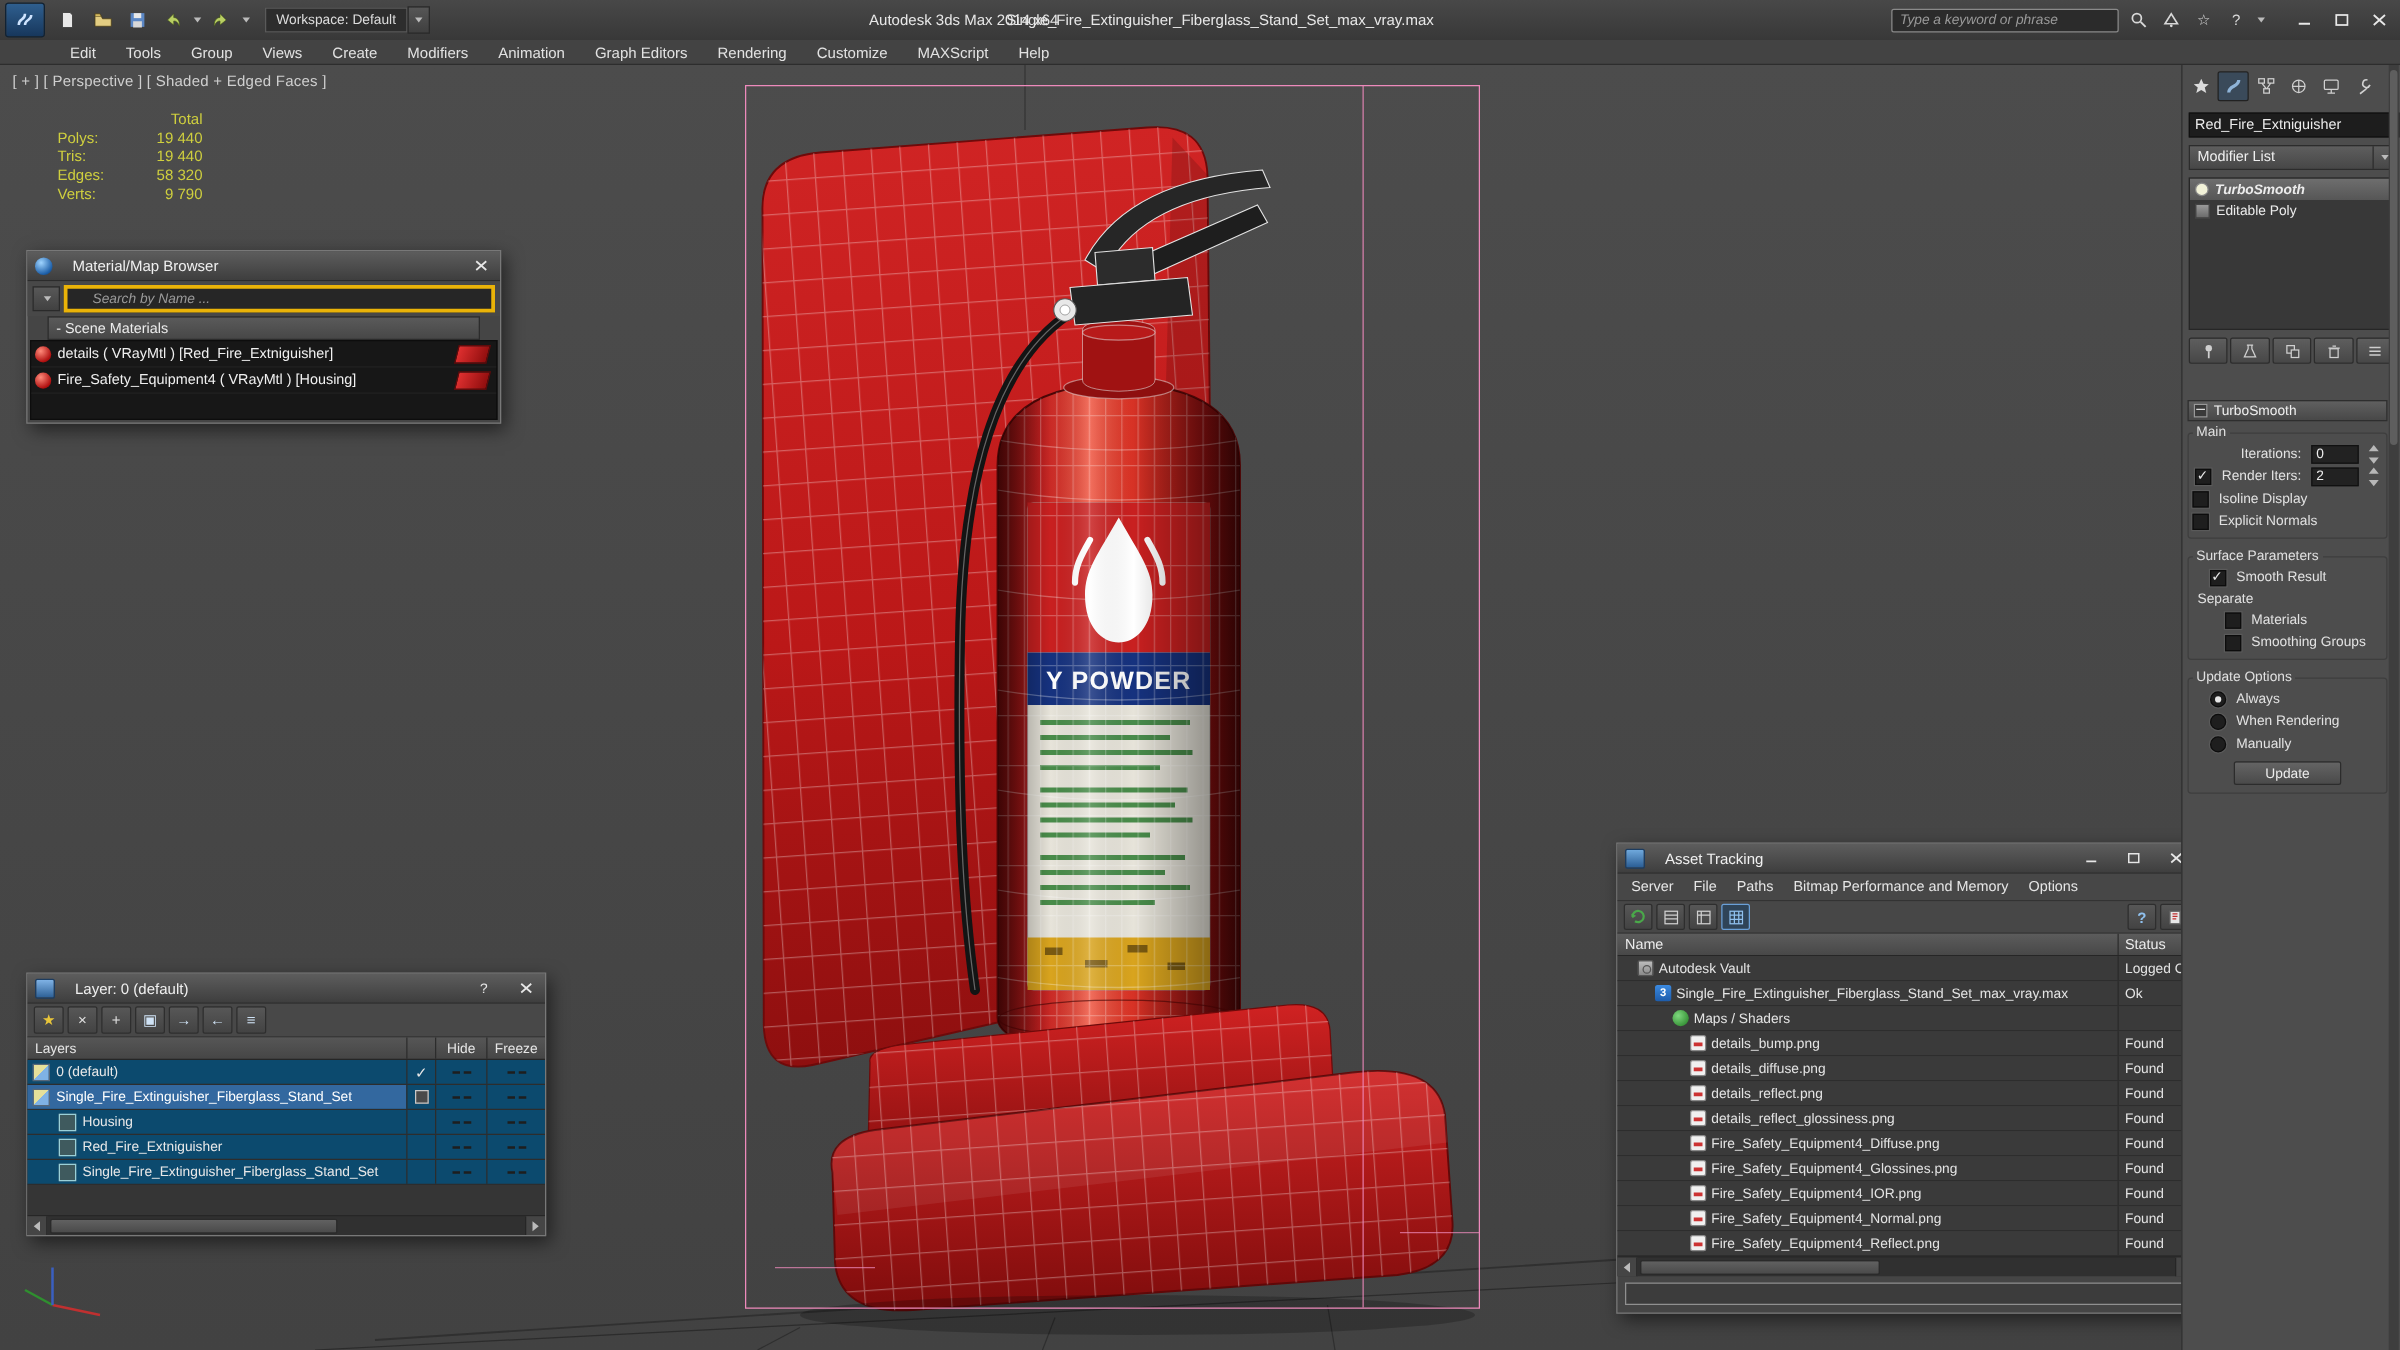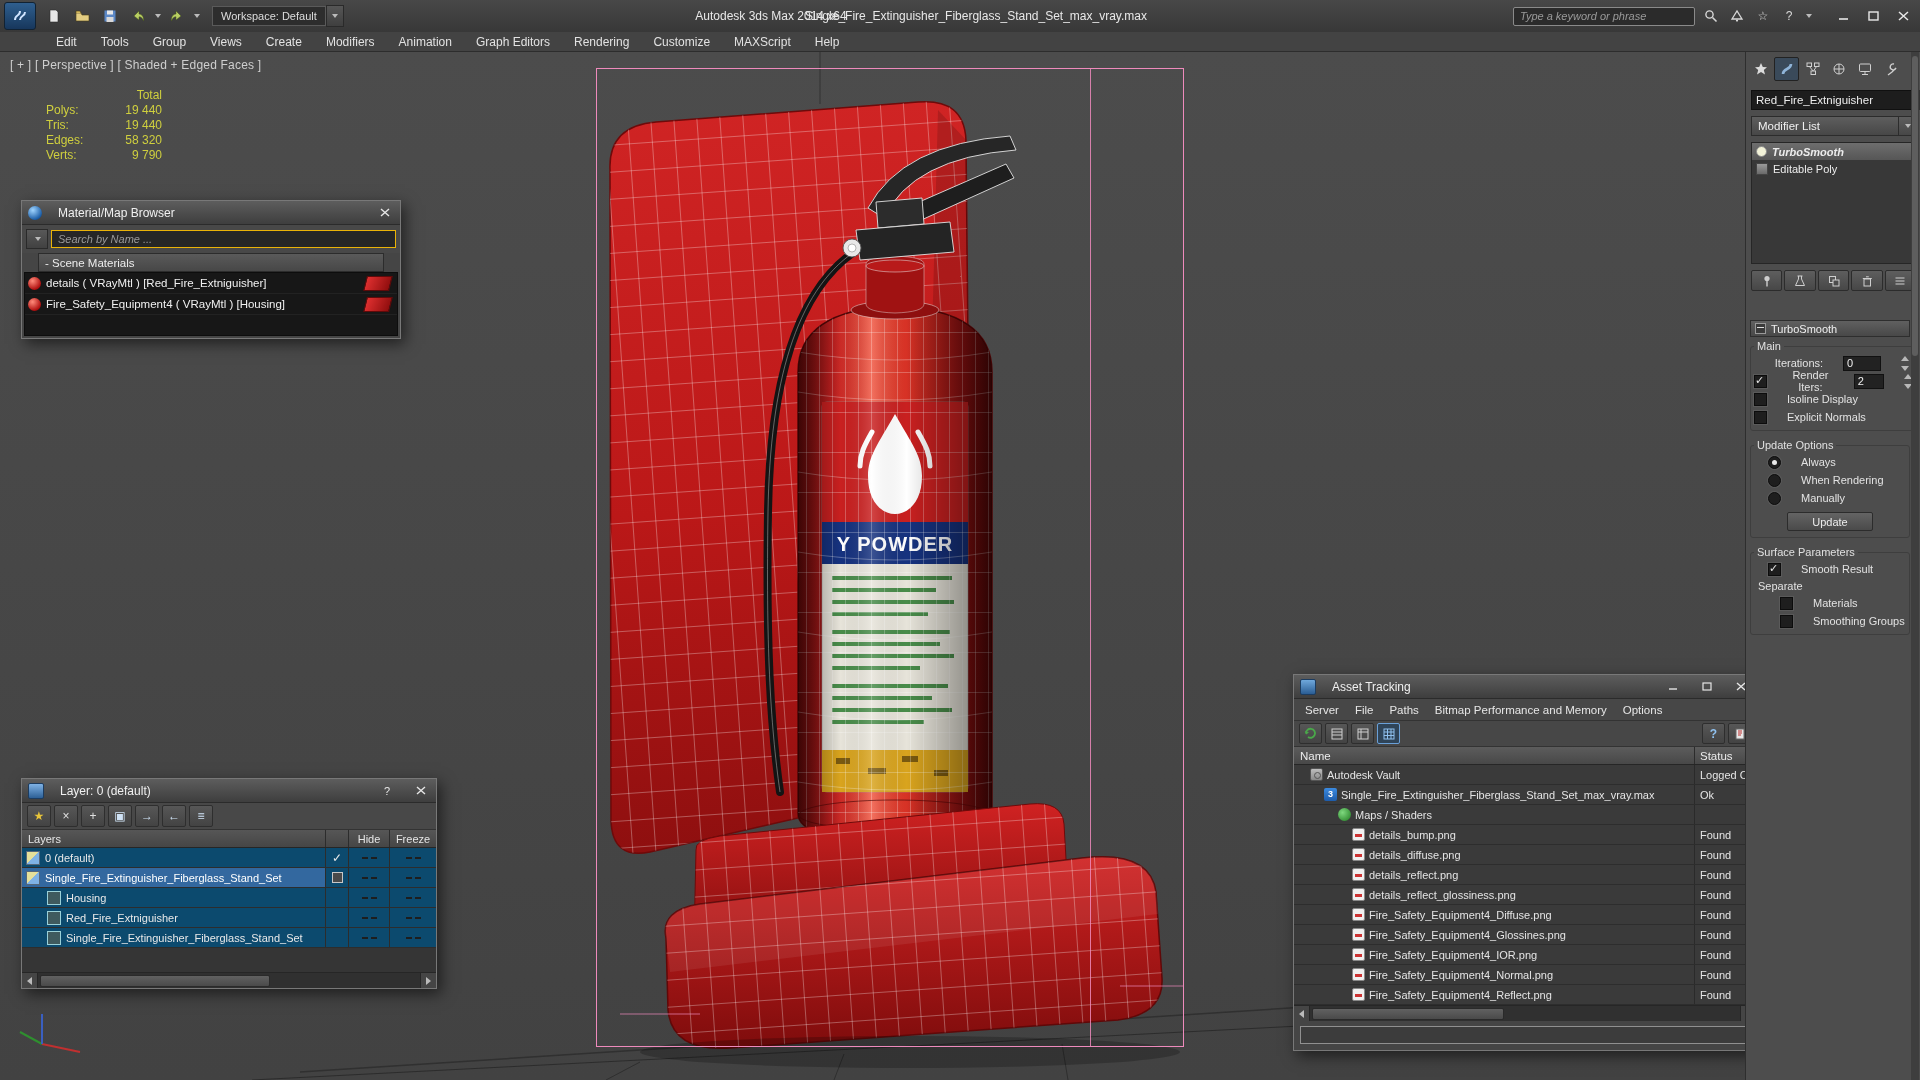--- a/index.html
+++ b/index.html
@@ -45,21 +45,21 @@
   .wicon{width:14px;height:14px;flex:none;border-radius:2px;}
   .wicon.mat{background:radial-gradient(circle at 35% 30%,#9fd4ff,#1d5fa8 70%,#0c2f5c);border-radius:50%;}
   .wicon.lay{background:linear-gradient(#7fb2e5,#2d6096);border:1px solid #1c3c60;}
   .wicon.ast{background:linear-gradient(#6fa8dc,#2a5d94);border:1px solid #1c3c60;}
   .tbtn{width:18px;height:16px;display:flex;align-items:center;justify-content:center;border-radius:2px;color:#e6e6e6;font-size:11px;}
 
   
   #mat-browser{left:21px;top:200px;width:378px;}
   .mat-search-row{height:24px;display:flex;align-items:center;gap:3px;padding:2px 4px;background:#484848;}
   .mat-dd{width:20px;height:18px;background:linear-gradient(#585858,#414141);border:1px solid #2a2a2a;display:flex;align-items:center;justify-content:center;}
-  .mat-search{flex:1;height:16px;background:#262626;border:1px solid #eab308;color:#cfcfcf;font-size:11px;padding:0 6px;font-family:"Liberation Sans",sans-serif;}
+  .mat-search{flex:1;height:16px;background:#262626;border:3px solid #eab308;color:#cfcfcf;font-size:11px;padding:0 20px;font-family:"Liberation Sans",sans-serif;}
   .mat-search::placeholder{color:#9a9a9a;font-style:italic;}
   .mat-section{height:17px;background:linear-gradient(#5a5a5a,#474747);border:1px solid #2c2c2c;display:flex;align-items:center;font-size:11.5px;color:#ececec;padding-left:6px;margin:0 16px;}
   .mat-list{background:#171717;border:1px solid #0d0d0d;margin:0 2px 2px 2px;height:62px;}
   .mat-row{height:20px;display:flex;align-items:center;gap:5px;padding:0 3px;border-bottom:1px solid #222;}
   .matball{width:13px;height:13px;border-radius:50%;background:radial-gradient(circle at 35% 30%,#ff8a7a,#b01010 70%,#5c0606);flex:none;}
   .mat-name{font-size:11.5px;color:#f0f0f0;white-space:nowrap;overflow:hidden;flex:1;}
   .matsw{width:24px;height:13px;background:linear-gradient(100deg,#e03030,#8e0d0d);border:1px solid #5f0a0a;transform:skewX(-14deg);flex:none;margin-right:3px;}
 
   
   #layer-win{left:21px;top:778px;width:414px;}
@@ -133,21 +133,21 @@
   .bulb{width:9px;height:9px;border-radius:50%;background:#f2f2d8;border:1px solid #888;flex:none;}
   .polyicon{width:10px;height:10px;background:linear-gradient(#9a9a9a,#6a6a6a);border:1px solid #444;flex:none;}
   .cp-stackbtns{position:absolute;left:5px;top:218px;width:165px;height:20px;display:flex;gap:2px;}
   .stb{flex:1;height:19px;background:linear-gradient(#5e5e5e,#474747);border:1px solid #2c2c2c;border-radius:2px;display:flex;align-items:center;justify-content:center;}
   .cp-rollout-hdr{position:absolute;left:4px;top:268px;width:160px;height:17px;background:linear-gradient(#606060,#484848);border:1px solid #2e2e2e;box-sizing:border-box;display:flex;align-items:center;gap:5px;font-size:11px;color:#f0f0f0;padding-left:4px;}
   .minus{width:9px;height:9px;border:1px solid #999;position:relative;background:#3a3a3a;}
   .minus::after{content:"";position:absolute;left:1px;right:1px;top:3px;height:1px;background:#ddd;}
   .cp-body{position:absolute;left:2px;top:288px;width:164px;}
   .grp{border:1px solid #3e3e3e;border-radius:3px;margin:0 2px 8px 2px;padding:2px 3px 4px 3px;}
   .grp legend{font-size:11px;color:#e0e0e0;padding:0 3px;}
-  .cprow{display:flex;align-items:center;gap:20px;height:18px;font-size:11px;color:#e2e2e2;text-align:center;}
+  .cprow{display:flex;align-items:center;gap:8px;height:18px;font-size:11px;color:#e2e2e2;text-align:center;}
   .cprow.right{justify-content:flex-end;}
   .cprow.ind{padding-left:26px;}
   .numfield{width:30px;height:13px;background:#222;border:1px solid #111;color:#eee;font-size:11px;padding:0 3px;display:flex;align-items:center;}
   .spinner{width:11px;height:15px;display:flex;flex-direction:column;justify-content:space-between;}
   .spinner .up{width:0;height:0;border-left:4px solid transparent;border-right:4px solid transparent;border-bottom:5px solid #b8b8b8;}
   .spinner .dn{width:0;height:0;border-left:4px solid transparent;border-right:4px solid transparent;border-top:5px solid #b8b8b8;}
   .cb{width:11px;height:11px;background:#1e1e1e;border:1px solid #0c0c0c;box-shadow:0 0 0 1px #5a5a5a;flex:none;position:relative;}
   .cb.on::after{content:"✓";position:absolute;left:0;top:-2px;color:#e8e8e8;font-size:11px;}
   .rb{width:11px;height:11px;border-radius:50%;background:#1e1e1e;border:1px solid #0c0c0c;box-shadow:0 0 0 1px #5a5a5a;flex:none;position:relative;}
   .rb.on::after{content:"";position:absolute;left:3px;top:3px;width:5px;height:5px;border-radius:50%;background:#e8e8e8;}
@@ -869,52 +869,52 @@
           <span class="cb"></span>
           <label>Isoline Display</label>
         </div>
         <div class="cprow">
           <span class="cb"></span>
           <label>Explicit Normals</label>
         </div>
       </fieldset>
 
       <fieldset class="grp">
+        <legend>Surface Parameters</legend>
+        <div class="cprow" style="padding-left:14px">
+          <span class="cb on"></span>
+          <label>Smooth Result</label>
+        </div>
+        <div class="sep-lb">Separate</div>
+        <div class="cprow ind">
+          <span class="cb"></span>
+          <label>Materials</label>
+        </div>
+        <div class="cprow ind">
+          <span class="cb"></span>
+          <label>Smoothing Groups</label>
+        </div>
+      </fieldset>
+
+      <fieldset class="grp">
         <legend>Update Options</legend>
         <div class="cprow" style="padding-left:14px">
           <span class="rb on"></span>
           <label>Always</label>
         </div>
         <div class="cprow" style="padding-left:14px">
           <span class="rb"></span>
           <label>When Rendering</label>
         </div>
         <div class="cprow" style="padding-left:14px">
           <span class="rb"></span>
           <label>Manually</label>
         </div>
         <button class="cp-update">Update</button>
       </fieldset>
-
-      <fieldset class="grp">
-        <legend>Surface Parameters</legend>
-        <div class="cprow" style="padding-left:14px">
-          <span class="cb on"></span>
-          <label>Smooth Result</label>
-        </div>
-        <div class="sep-lb">Separate</div>
-        <div class="cprow ind">
-          <span class="cb"></span>
-          <label>Materials</label>
-        </div>
-        <div class="cprow ind">
-          <span class="cb"></span>
-          <label>Smoothing Groups</label>
-        </div>
-      </fieldset>
     </div>
 
     <div class="cp-scroll">
         <span class="cp-thumb"></span>
       </div>
   </div>
 
 </div>
 
 </body></html>

